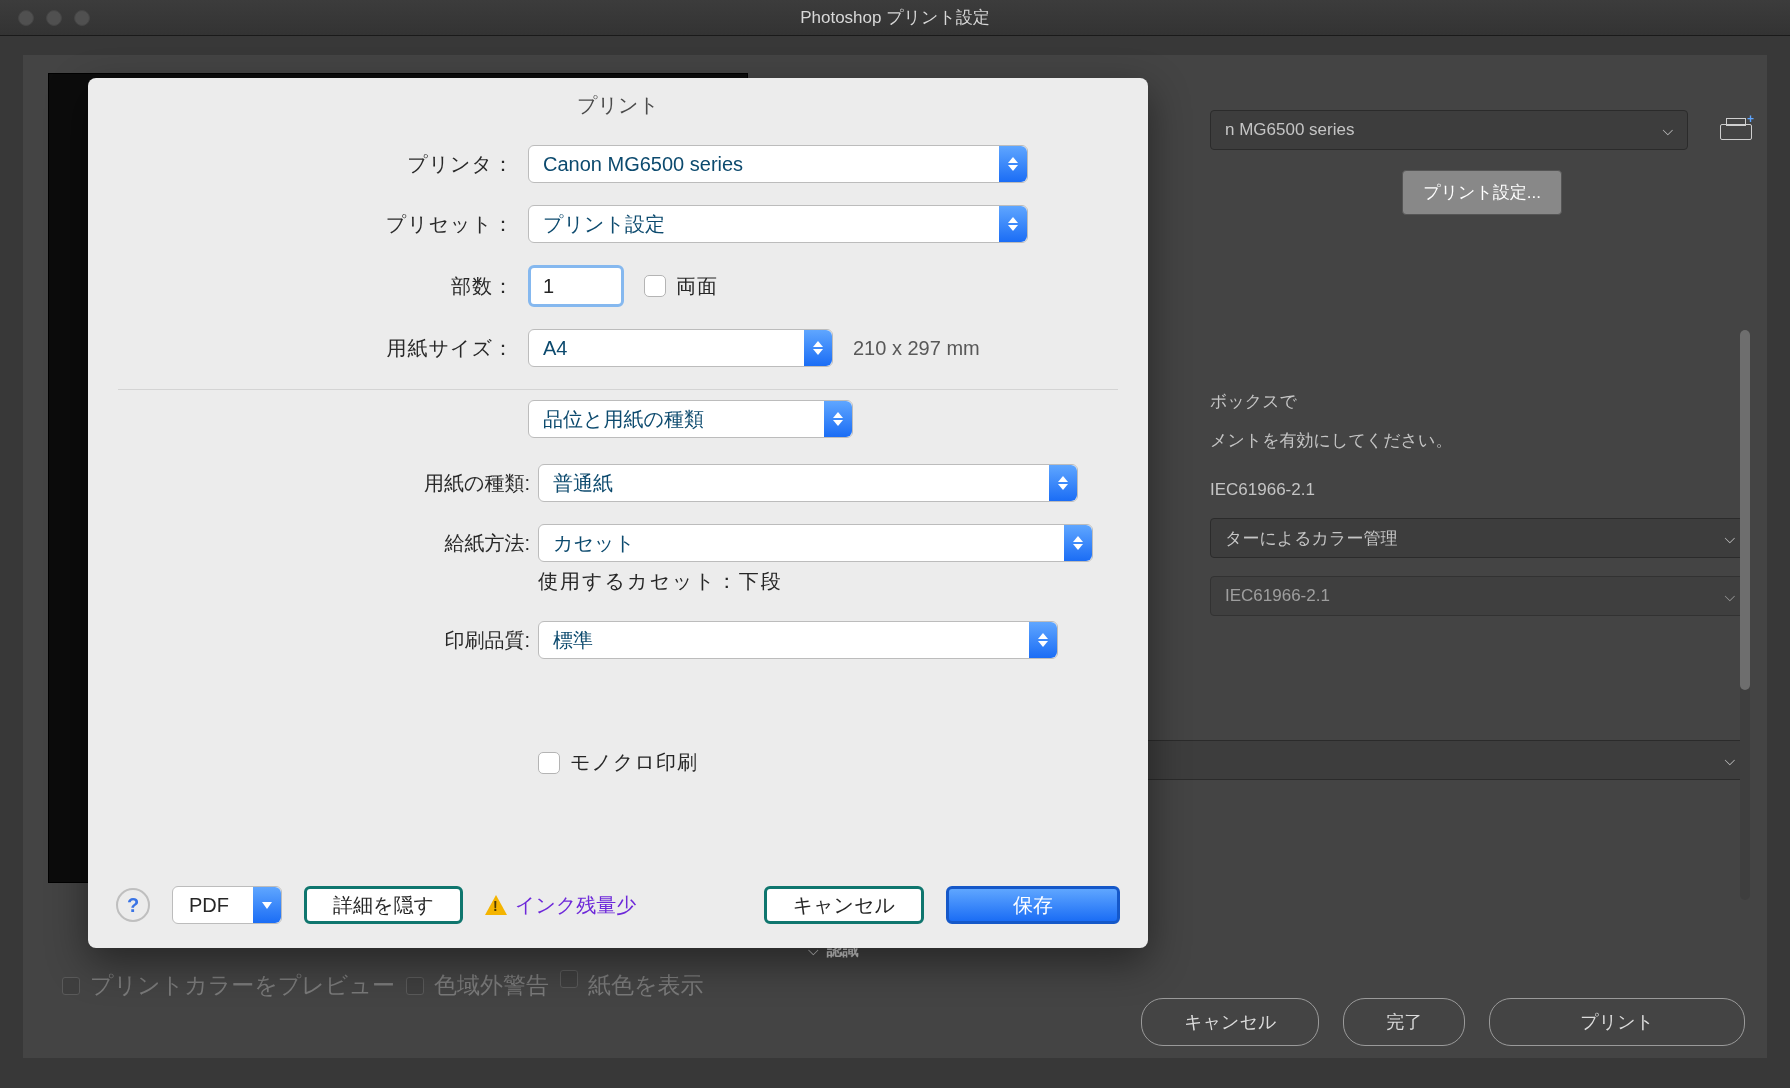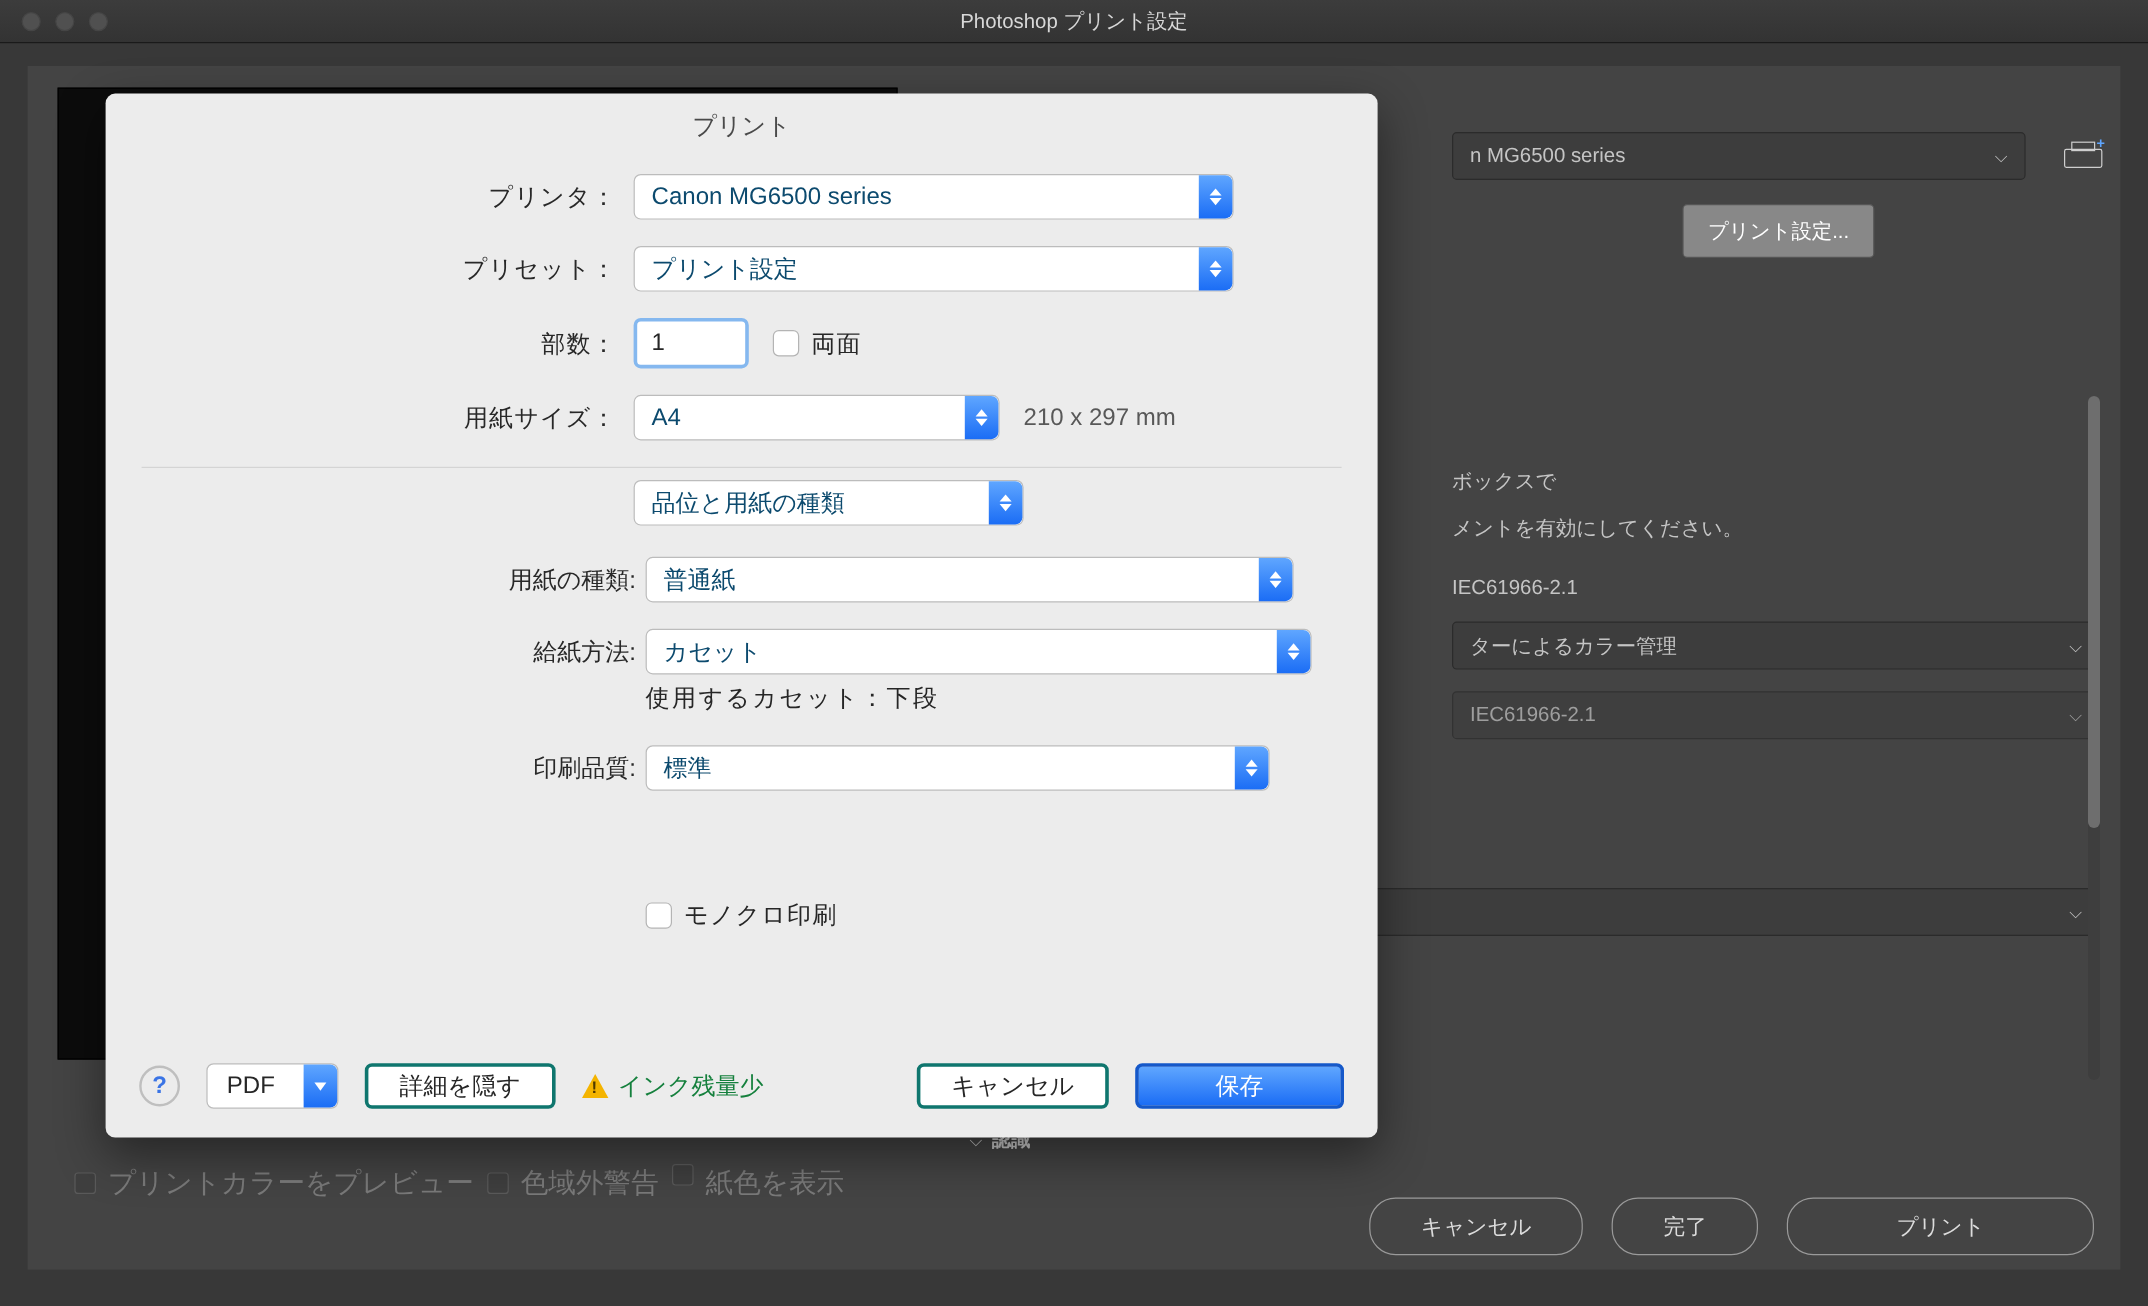--- a/index.html
+++ b/index.html
@@ -57,21 +57,21 @@
 
     .sublbl{width:450px;text-align:right;padding-right:8px;font-size:20px;color:#282828}
 
     .footer{position:absolute;left:0;right:0;bottom:0;height:86px;display:flex;align-items:center;padding:0 28px;gap:22px}
     .help{width:34px;height:34px;border:2px solid #bfbfbf;border-radius:50%;color:#3a74e5;font-size:20px;display:flex;align-items:center;justify-content:center;font-weight:600}
     .pdfbtn{height:38px;width:110px;background:#fff;border:1px solid #bcbcbc;border-radius:6px;display:flex;align-items:center;padding-left:16px;font-size:20px;color:#262626;position:relative}
     .pdfbtn .btn{position:absolute;right:0;top:0;width:28px;height:100%;background:linear-gradient(#5fa6ff,#1b6df5);border-radius:0 6px 6px 0;display:flex;align-items:center;justify-content:center}
     .pdfbtn .btn::after{content:"";width:0;height:0;border-left:5px solid transparent;border-right:5px solid transparent;border-top:7px solid #fff}
     .fbtn{height:38px;padding:0 26px;background:#fff;border:3px solid #0f766e;border-radius:6px;font-size:20px;color:#262626;display:flex;align-items:center}
     .fbtn.primary{background:linear-gradient(#5fa6ff,#1b6df5);border-color:#1558c9;color:#fff;padding:0 64px}
-    .warn{display:flex;align-items:center;gap:8px;font-size:20px;color:#15803d}
+    .warn{display:flex;align-items:center;gap:8px;font-size:20px;color:#6d28d9}
     .wicon{width:0;height:0;border-left:11px solid transparent;border-right:11px solid transparent;border-bottom:20px solid #f4b400;position:relative}
     .wicon::after{content:"!";position:absolute;left:-3px;top:3px;font-size:14px;color:#4d3900;font-weight:700}
     .spacer{flex:1}
 
     .right-body{position:absolute;top:280px;left:0;width:100%;color:#c5c5c5}
     .rrow{margin-bottom:16px}
     .scrolltrack{position:absolute;right:40px;top:330px;width:10px;height:570px;background:#3e3e3e;border-radius:5px}
     .scrollthumb{position:absolute;top:0;left:0;right:0;height:360px;background:#6e6e6e;border-radius:5px}
 
     .printer-icon{width:30px;height:24px;position:relative;margin-left:18px}

